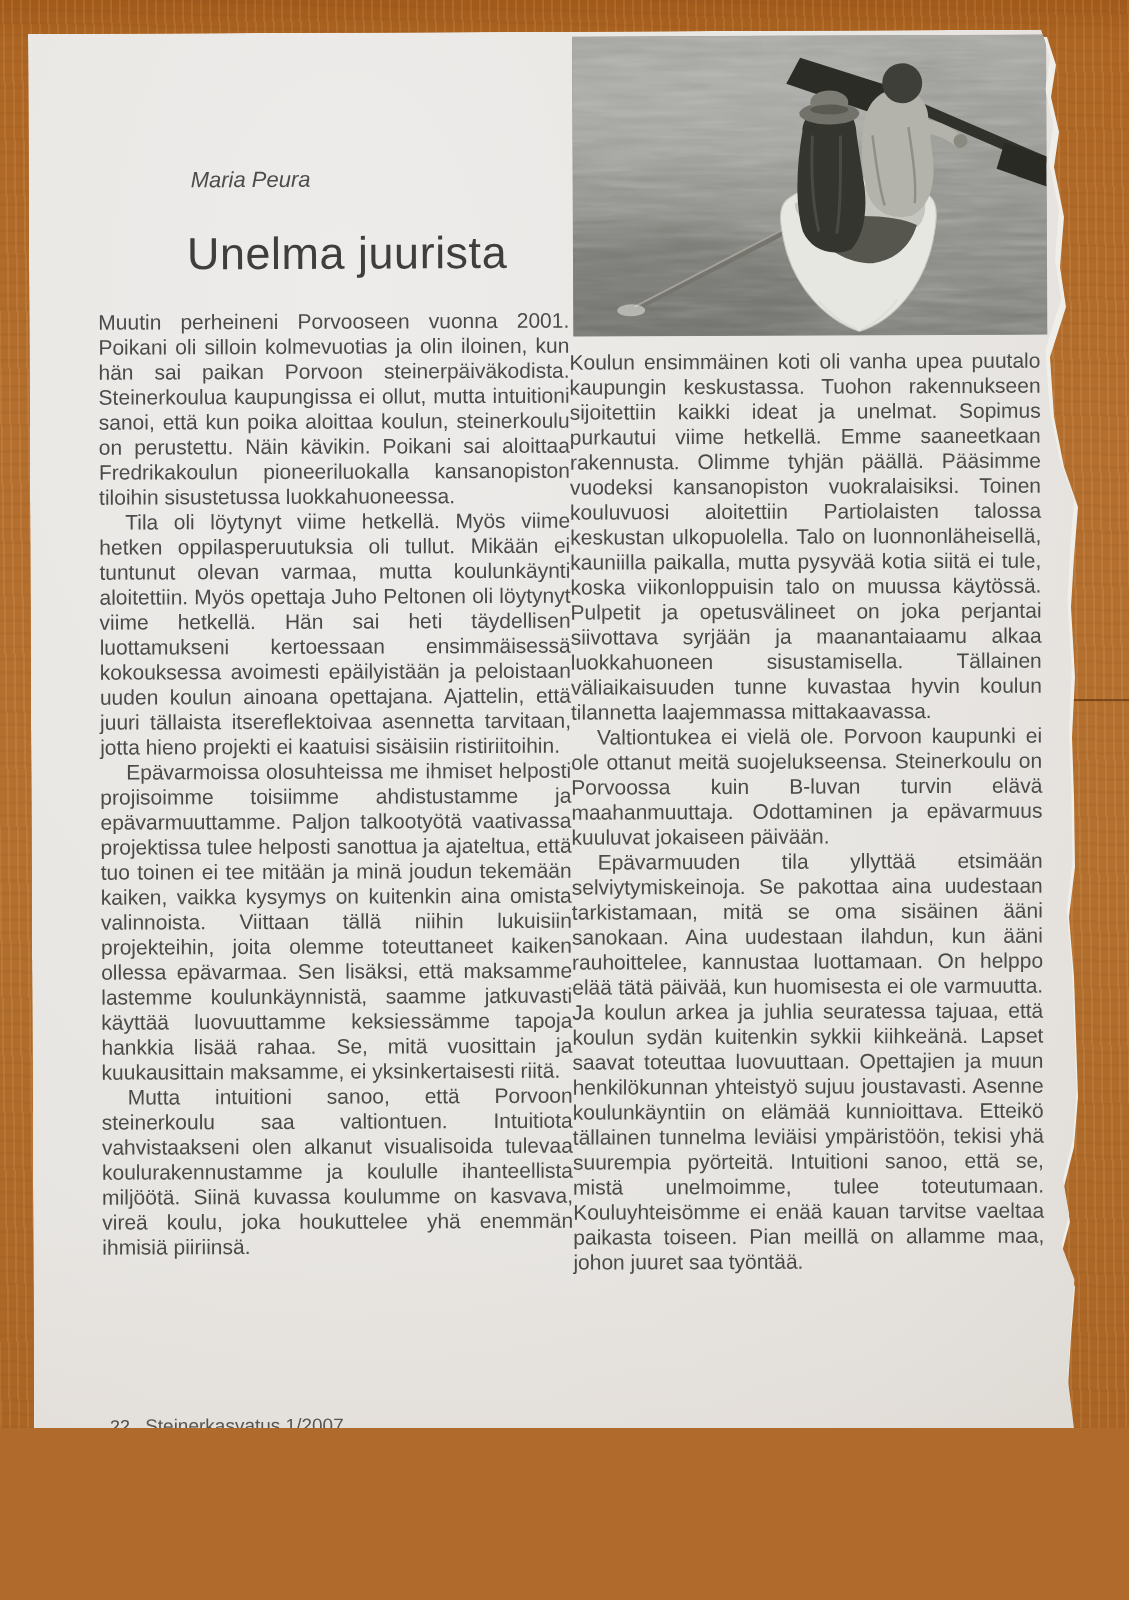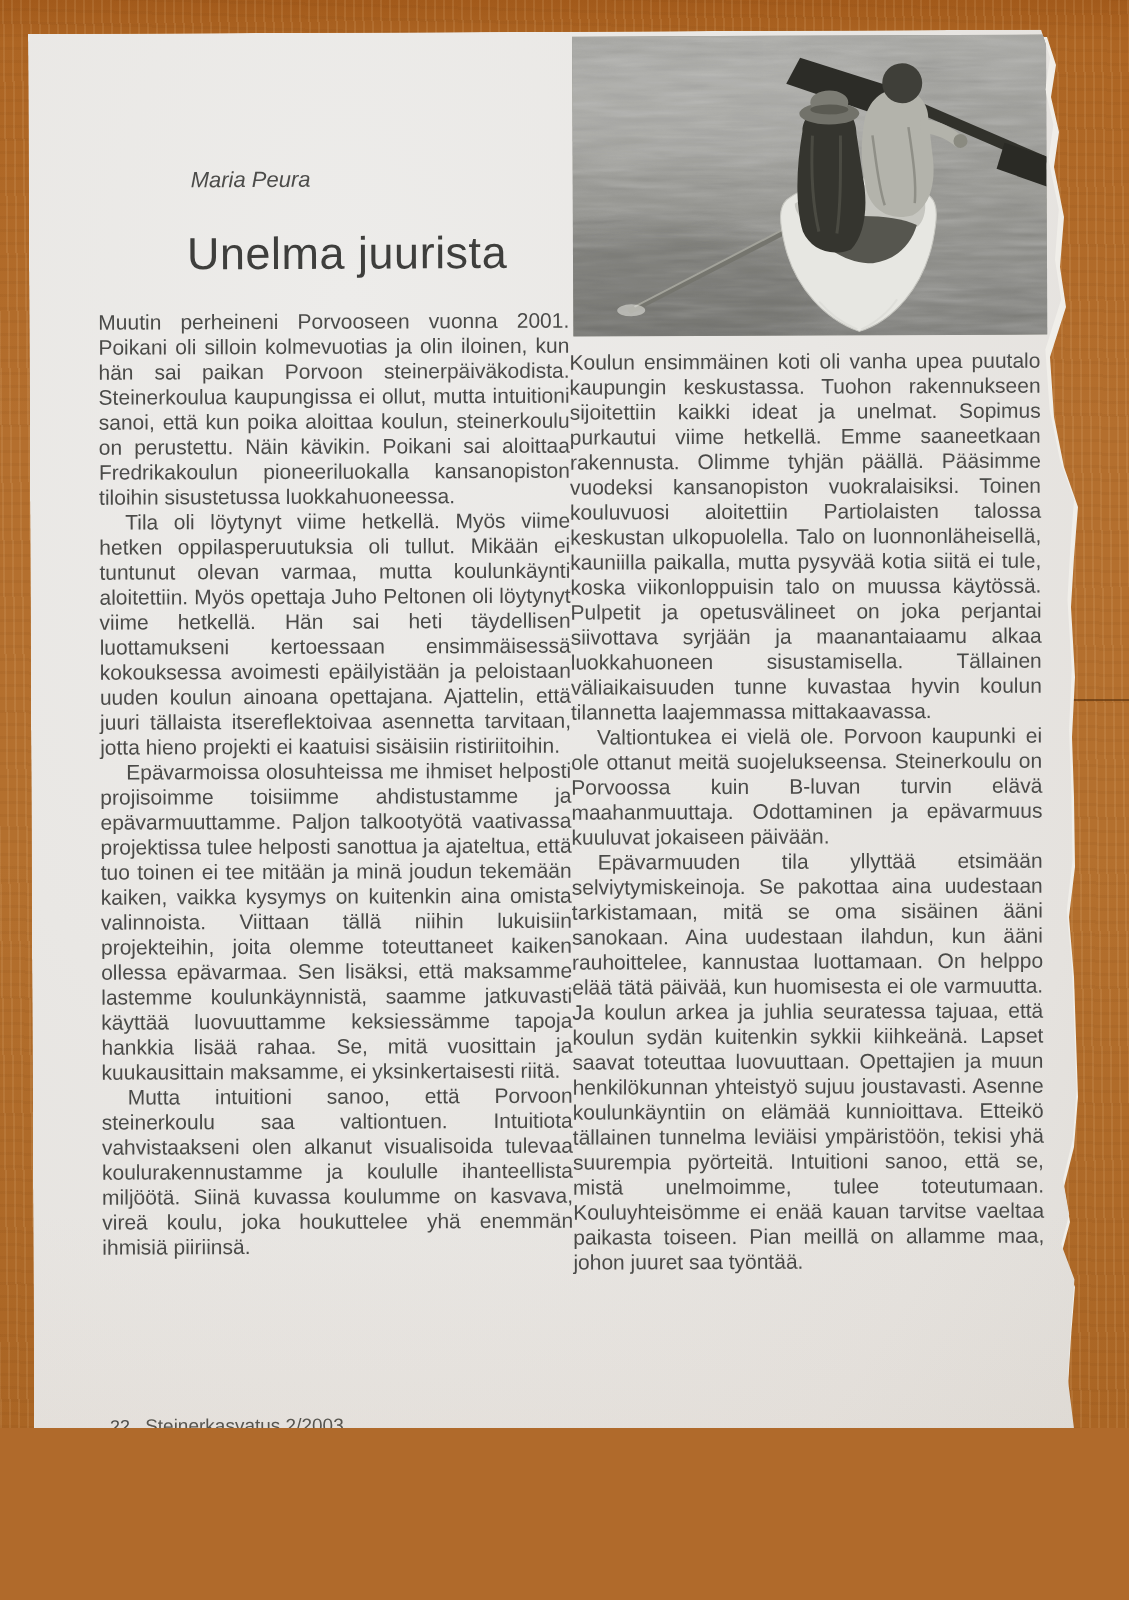--- a/index.html
+++ b/index.html
@@ -116,18 +116,18 @@
     </div>
 
     <div class="col col-right">
       <p>Koulun ensimmäinen koti oli vanha upea puutalo kaupungin keskustassa. Tuohon rakennukseen sijoitettiin kaikki ideat ja unelmat. Sopimus purkautui viime hetkellä. Emme saaneetkaan rakennusta. Olimme tyhjän päällä. Pääsimme vuodeksi kansanopiston vuokralaisiksi. Toinen kouluvuosi aloitettiin Partiolaisten talossa keskustan ulkopuolella. Talo on luonnonläheisellä, kauniilla paikalla, mutta pysyvää kotia siitä ei tule, koska viikonloppuisin talo on muussa käytössä. Pulpetit ja opetusvälineet on joka perjantai siivottava syrjään ja maanantaiaamu alkaa luokkahuoneen sisustamisella. Tällainen väliaikaisuuden tunne kuvastaa hyvin koulun tilannetta laajemmassa mittakaavassa.</p>
       <p class="indent">Valtiontukea ei vielä ole. Porvoon kaupunki ei ole ottanut meitä suojelukseensa. Steinerkoulu on Porvoossa kuin B-luvan turvin elävä maahanmuuttaja. Odottaminen ja epävarmuus kuuluvat jokaiseen päivään.</p>
       <p class="indent">Epävarmuuden tila yllyttää etsimään selviytymiskeinoja. Se pakottaa aina uudestaan tarkistamaan, mitä se oma sisäinen ääni sanokaan. Aina uudestaan ilahdun, kun ääni rauhoittelee, kannustaa luottamaan. On helppo elää tätä päivää, kun huomisesta ei ole varmuutta. Ja koulun arkea ja juhlia seuratessa tajuaa, että koulun sydän kuitenkin sykkii kiihkeänä. Lapset saavat toteuttaa luovuuttaan. Opettajien ja muun henkilökunnan yhteistyö sujuu joustavasti. Asenne koulunkäyntiin on elämää kunnioittava. Etteikö tällainen tunnelma leviäisi ympäristöön, tekisi yhä suurempia pyörteitä. Intuitioni sanoo, että se, mistä unelmoimme, tulee toteutumaan. Kouluyhteisömme ei enää kauan tarvitse vaeltaa paikasta toiseen. Pian meillä on allamme maa, johon juuret saa työntää.</p>
     </div>
 
     <footer class="page-footer">
       <span class="page-num">22</span>
-      <span class="mag-issue">Steinerkasvatus 2/2003</span>
+      <span class="mag-issue">Steinerkasvatus 1/2007</span>
     </footer>
 
     <div class="dogear"></div>
   </article>
 </div>
 
 </body></html>

